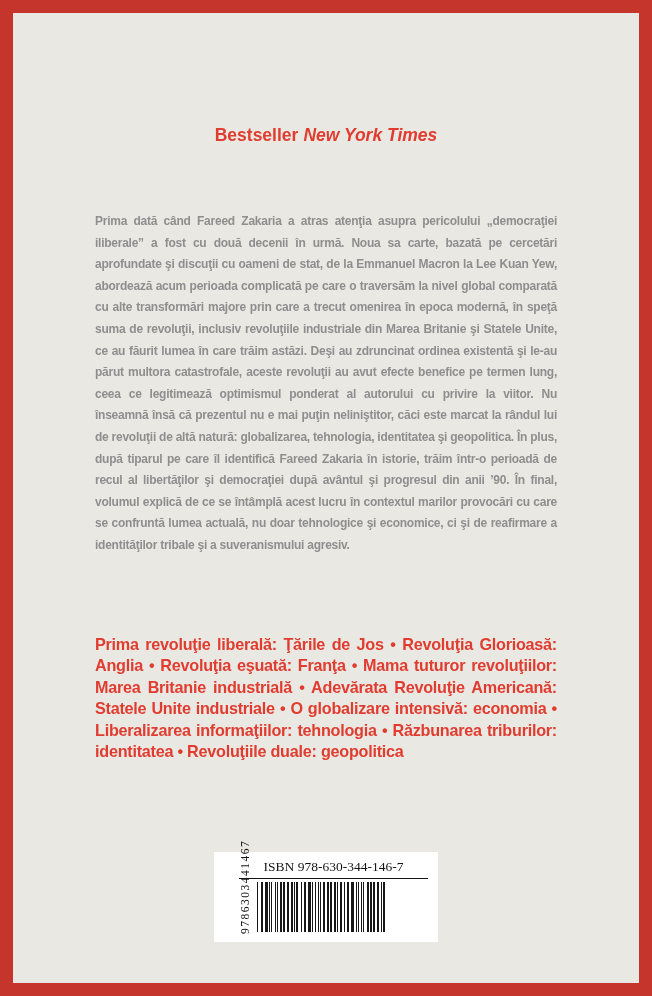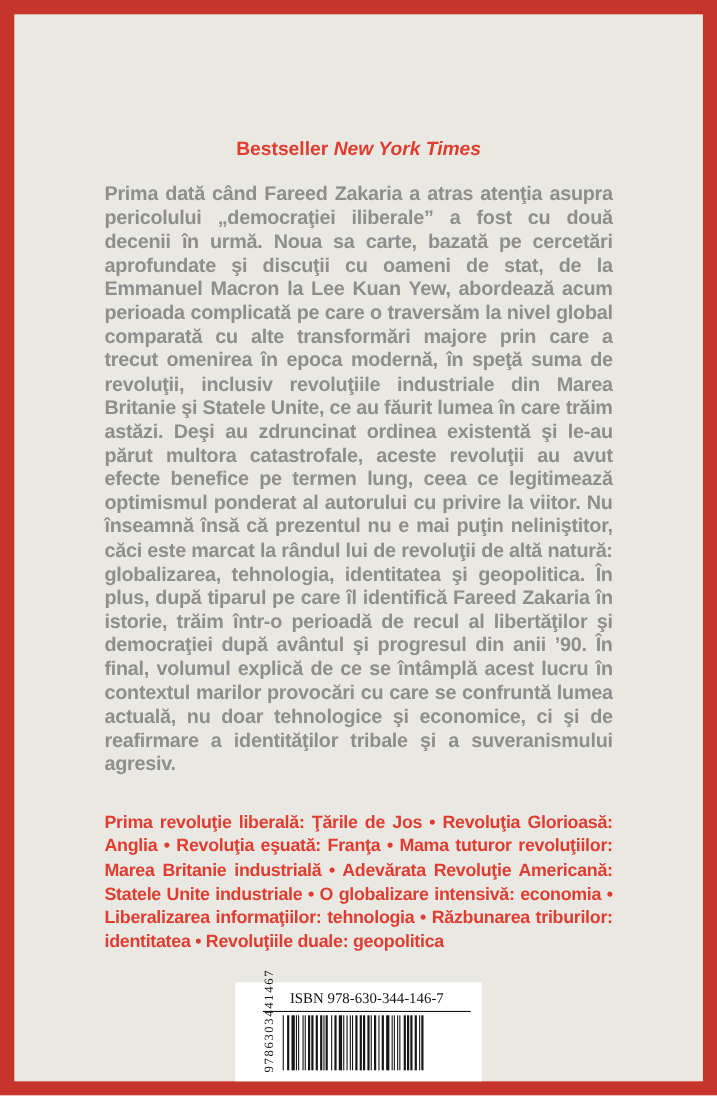--- a/index.html
+++ b/index.html
@@ -17,53 +17,54 @@
   .inner {
     width: 100%;
     height: 100%;
     box-sizing: border-box;
     background: var(--bg, #eae8e2);
     display: flex;
     flex-direction: column;
     align-items: center;
     padding-top: 112px;
     font-family: "Liberation Sans", sans-serif;
+    gap: 45px;
   }
   .badge {
     color: var(--accent-red, #e03c30);
     font-weight: bold;
     font-size: 17.5px;
     white-space: nowrap;
   }
   .badge .src {
     font-style: italic;
     margin-left: 5px;
   }
   .description {
     width: 462px;
     margin: 20px 0 0 0;
     color: var(--body-gray, #8e8e8e);
     font-weight: bold;
-    font-size: 18px;
+    font-size: 12px;
     line-height: 21.6px;
     letter-spacing: -0.25px;
     text-align: justify;
   }
   .chapters {
     width: 462px;
     margin: 32px 0 0 0;
     color: var(--accent-red, #e03c30);
     font-weight: bold;
     font-size: 16.2px;
     line-height: 21.6px;
     letter-spacing: -0.25px;
     text-align: justify;
   }
   .barcode-box {
-    margin-top: 26px;
+    margin-top: 44px;
     width: 224px;
     box-sizing: border-box;
     background: var(--barcode-box, #ffffff);
     padding: 7px 10px 8px 25px;
   }
   .isbn-label {
     font-family: "Liberation Serif", serif;
     font-size: 13.5px;
     color: #141414;
     text-align: center;

